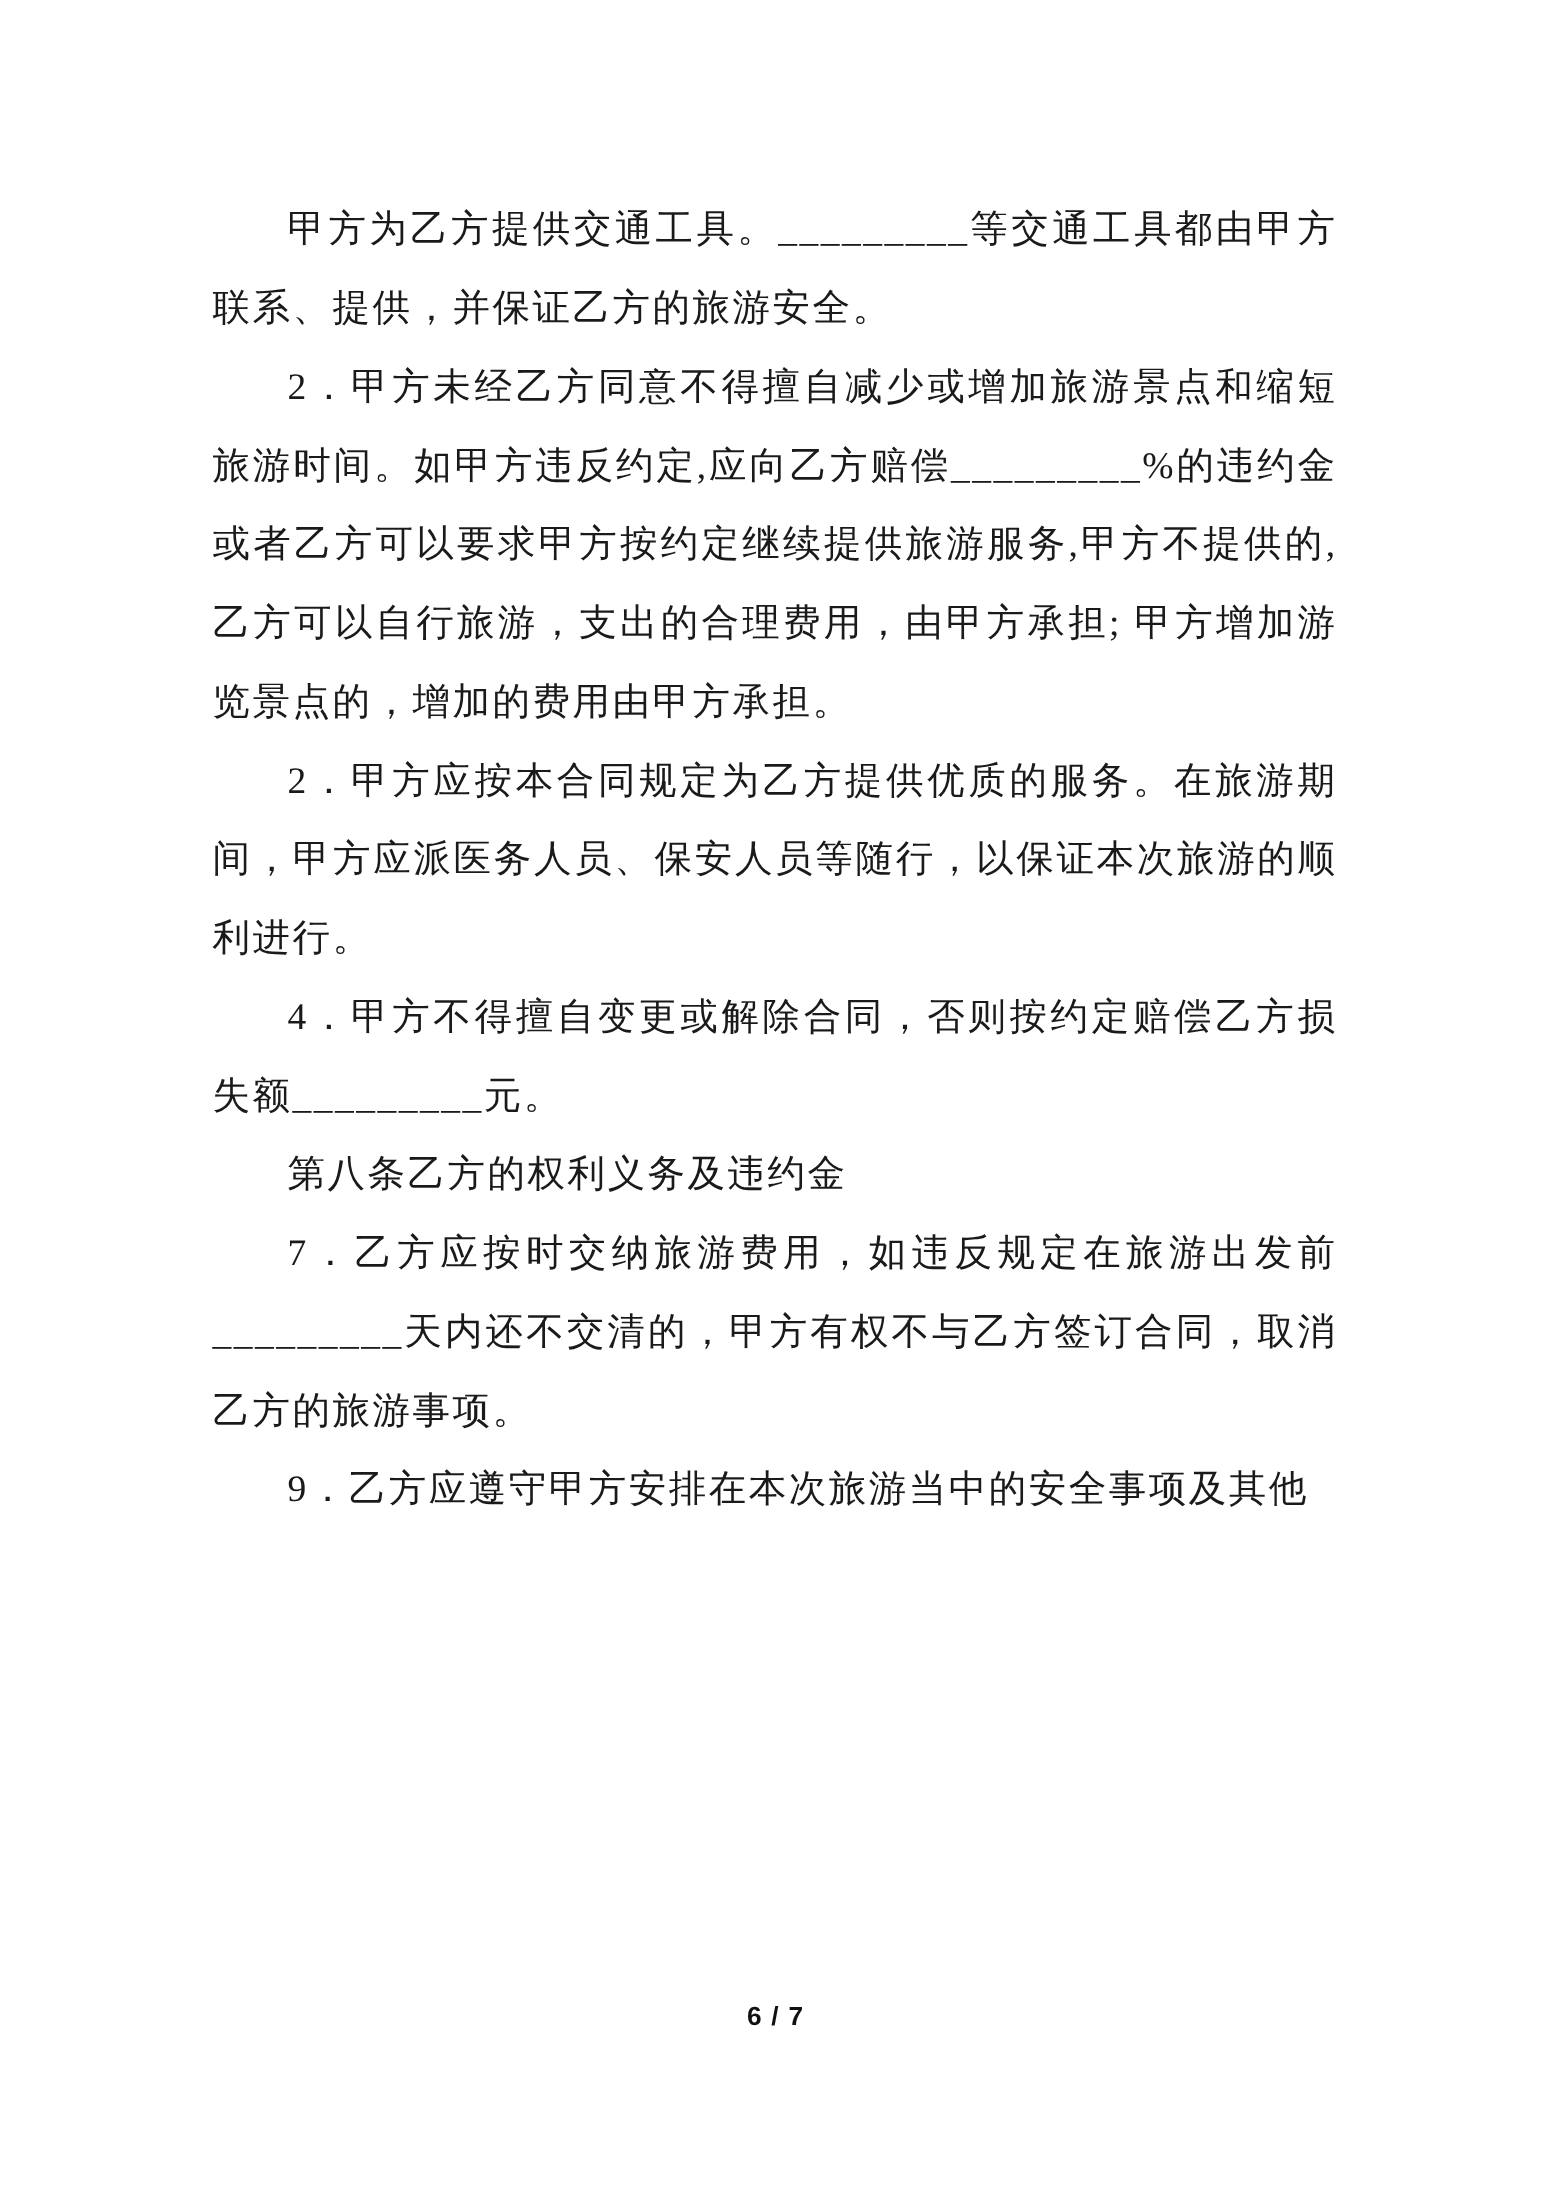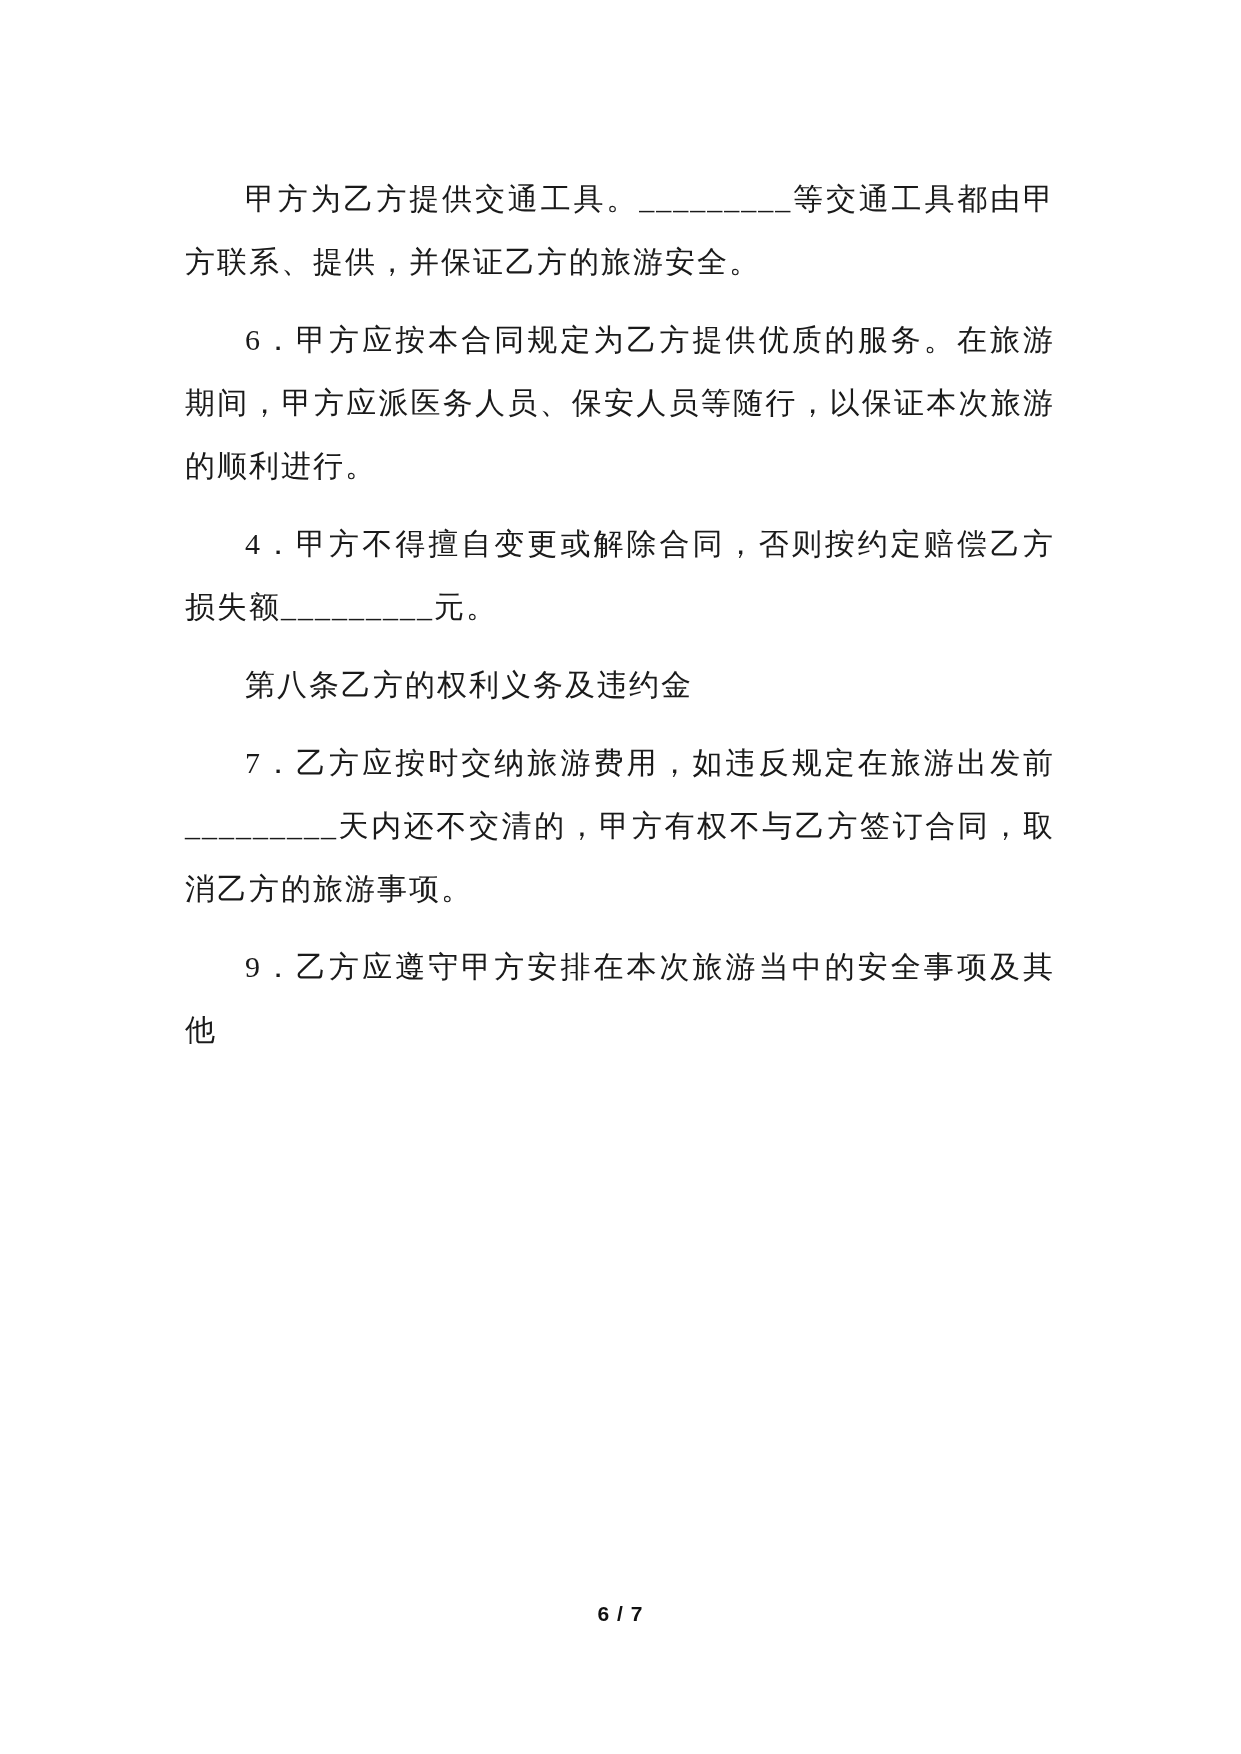--- a/index.html
+++ b/index.html
@@ -22,21 +22,21 @@
     width: 900px;
     color: #1a1a1a;
     font-family: "Liberation Serif", "DejaVu Serif", serif;
     font-size: 30px;
     line-height: 63px;
     letter-spacing: 2px;
     text-align: justify;
     text-justify: inter-character;
   }
   .contract-body p {
-    margin: 15px;
+    margin: 0;
     padding: 0;
     text-indent: 2em;
   }
   .page-footer {
     position: absolute;
     left: 0;
     top: 1602px;
     width: 100%;
     text-align: center;
   }
@@ -48,21 +48,22 @@
     letter-spacing: 1px;
     text-align: center;
   }
 </style>
 </head>
 <body>
 
 <div class="page">
   <div class="contract-body" id="contract-body">
       <p>甲方为乙方提供交通工具。_________等交通工具都由甲方联系、提供，并保证乙方的旅游安全。</p>
-      <p>6．甲方应按本合同规定为乙方提供优质的服务。在旅游期间，甲方应派医务人员、保安人员等随行，以保证本次旅游的顺利进行。</p>
+      <p>2．甲方未经乙方同意不得擅自减少或增加旅游景点和缩短旅游时间。如甲方违反约定,应向乙方赔偿_________%的违约金或者乙方可以要求甲方按约定继续提供旅游服务,甲方不提供的,乙方可以自行旅游，支出的合理费用，由甲方承担; 甲方增加游览景点的，增加的费用由甲方承担。</p>
+      <p>2．甲方应按本合同规定为乙方提供优质的服务。在旅游期间，甲方应派医务人员、保安人员等随行，以保证本次旅游的顺利进行。</p>
       <p>4．甲方不得擅自变更或解除合同，否则按约定赔偿乙方损失额_________元。</p>
       <p>第八条乙方的权利义务及违约金</p>
       <p>7．乙方应按时交纳旅游费用，如违反规定在旅游出发前_________天内还不交清的，甲方有权不与乙方签订合同，取消乙方的旅游事项。</p>
       <p>9．乙方应遵守甲方安排在本次旅游当中的安全事项及其他</p>
     </div>
 
   <div class="page-footer">
     <span class="page-number">6 / 7</span>
   </div>
 </div>

